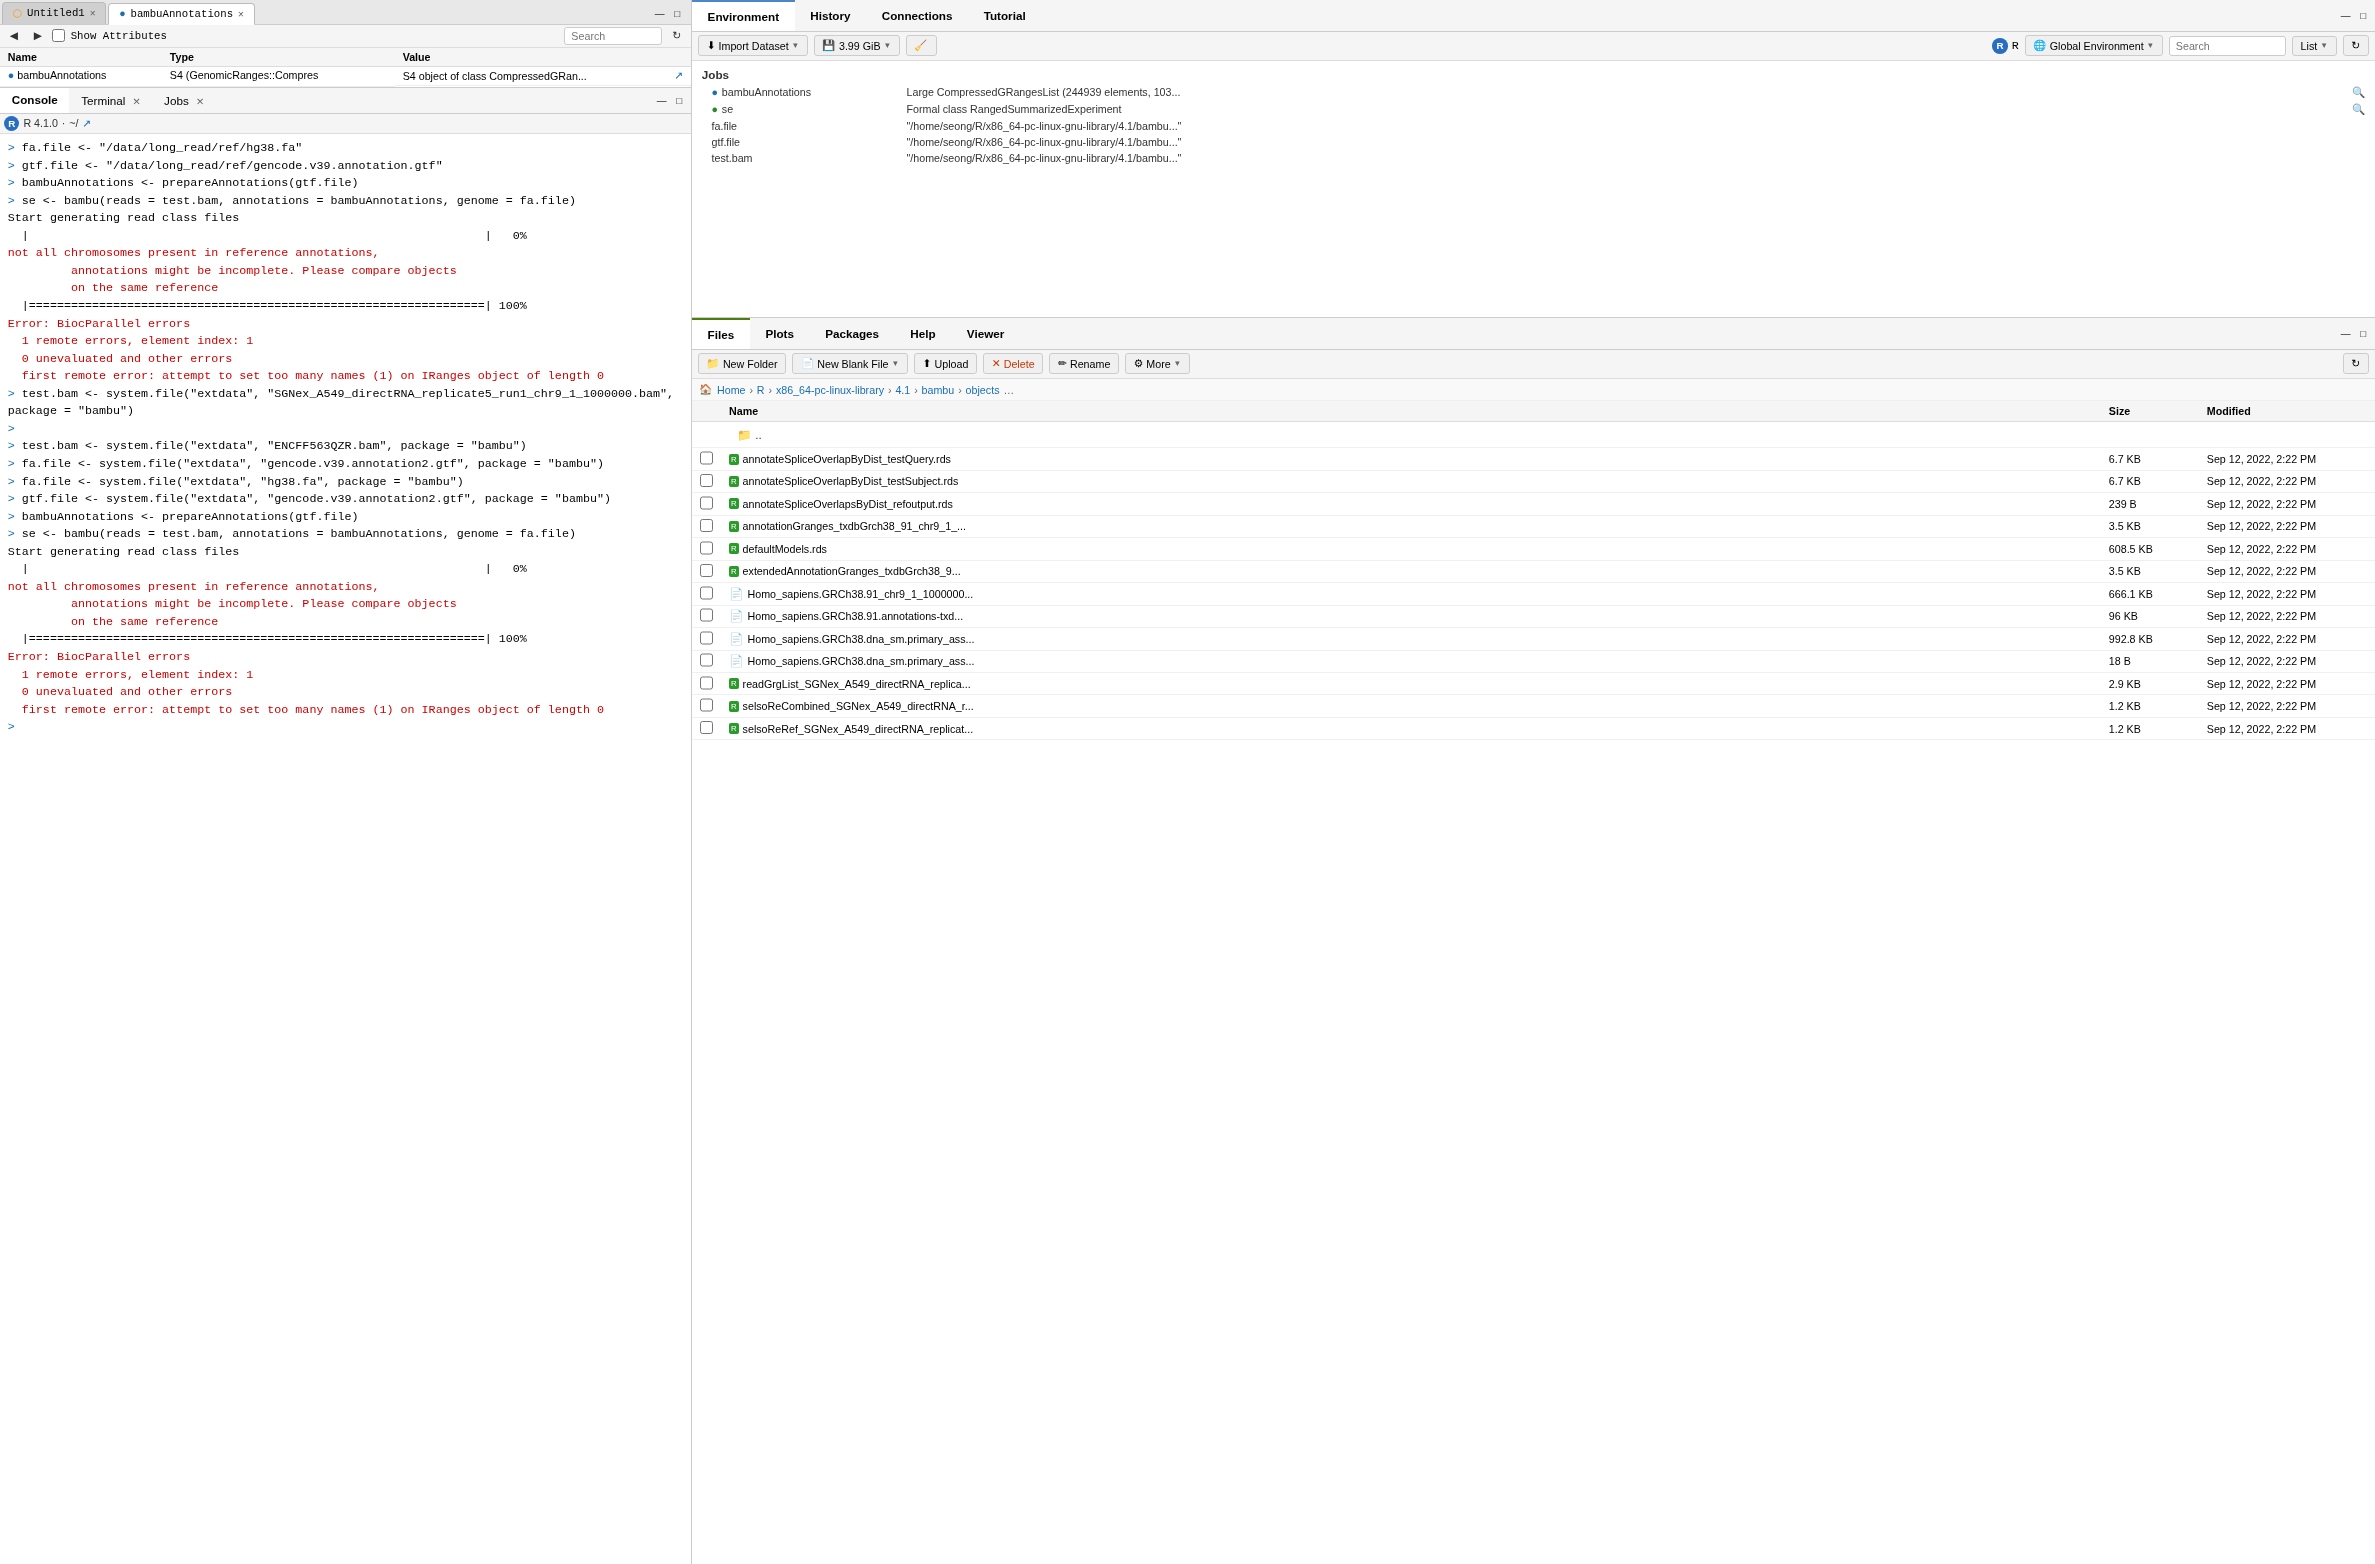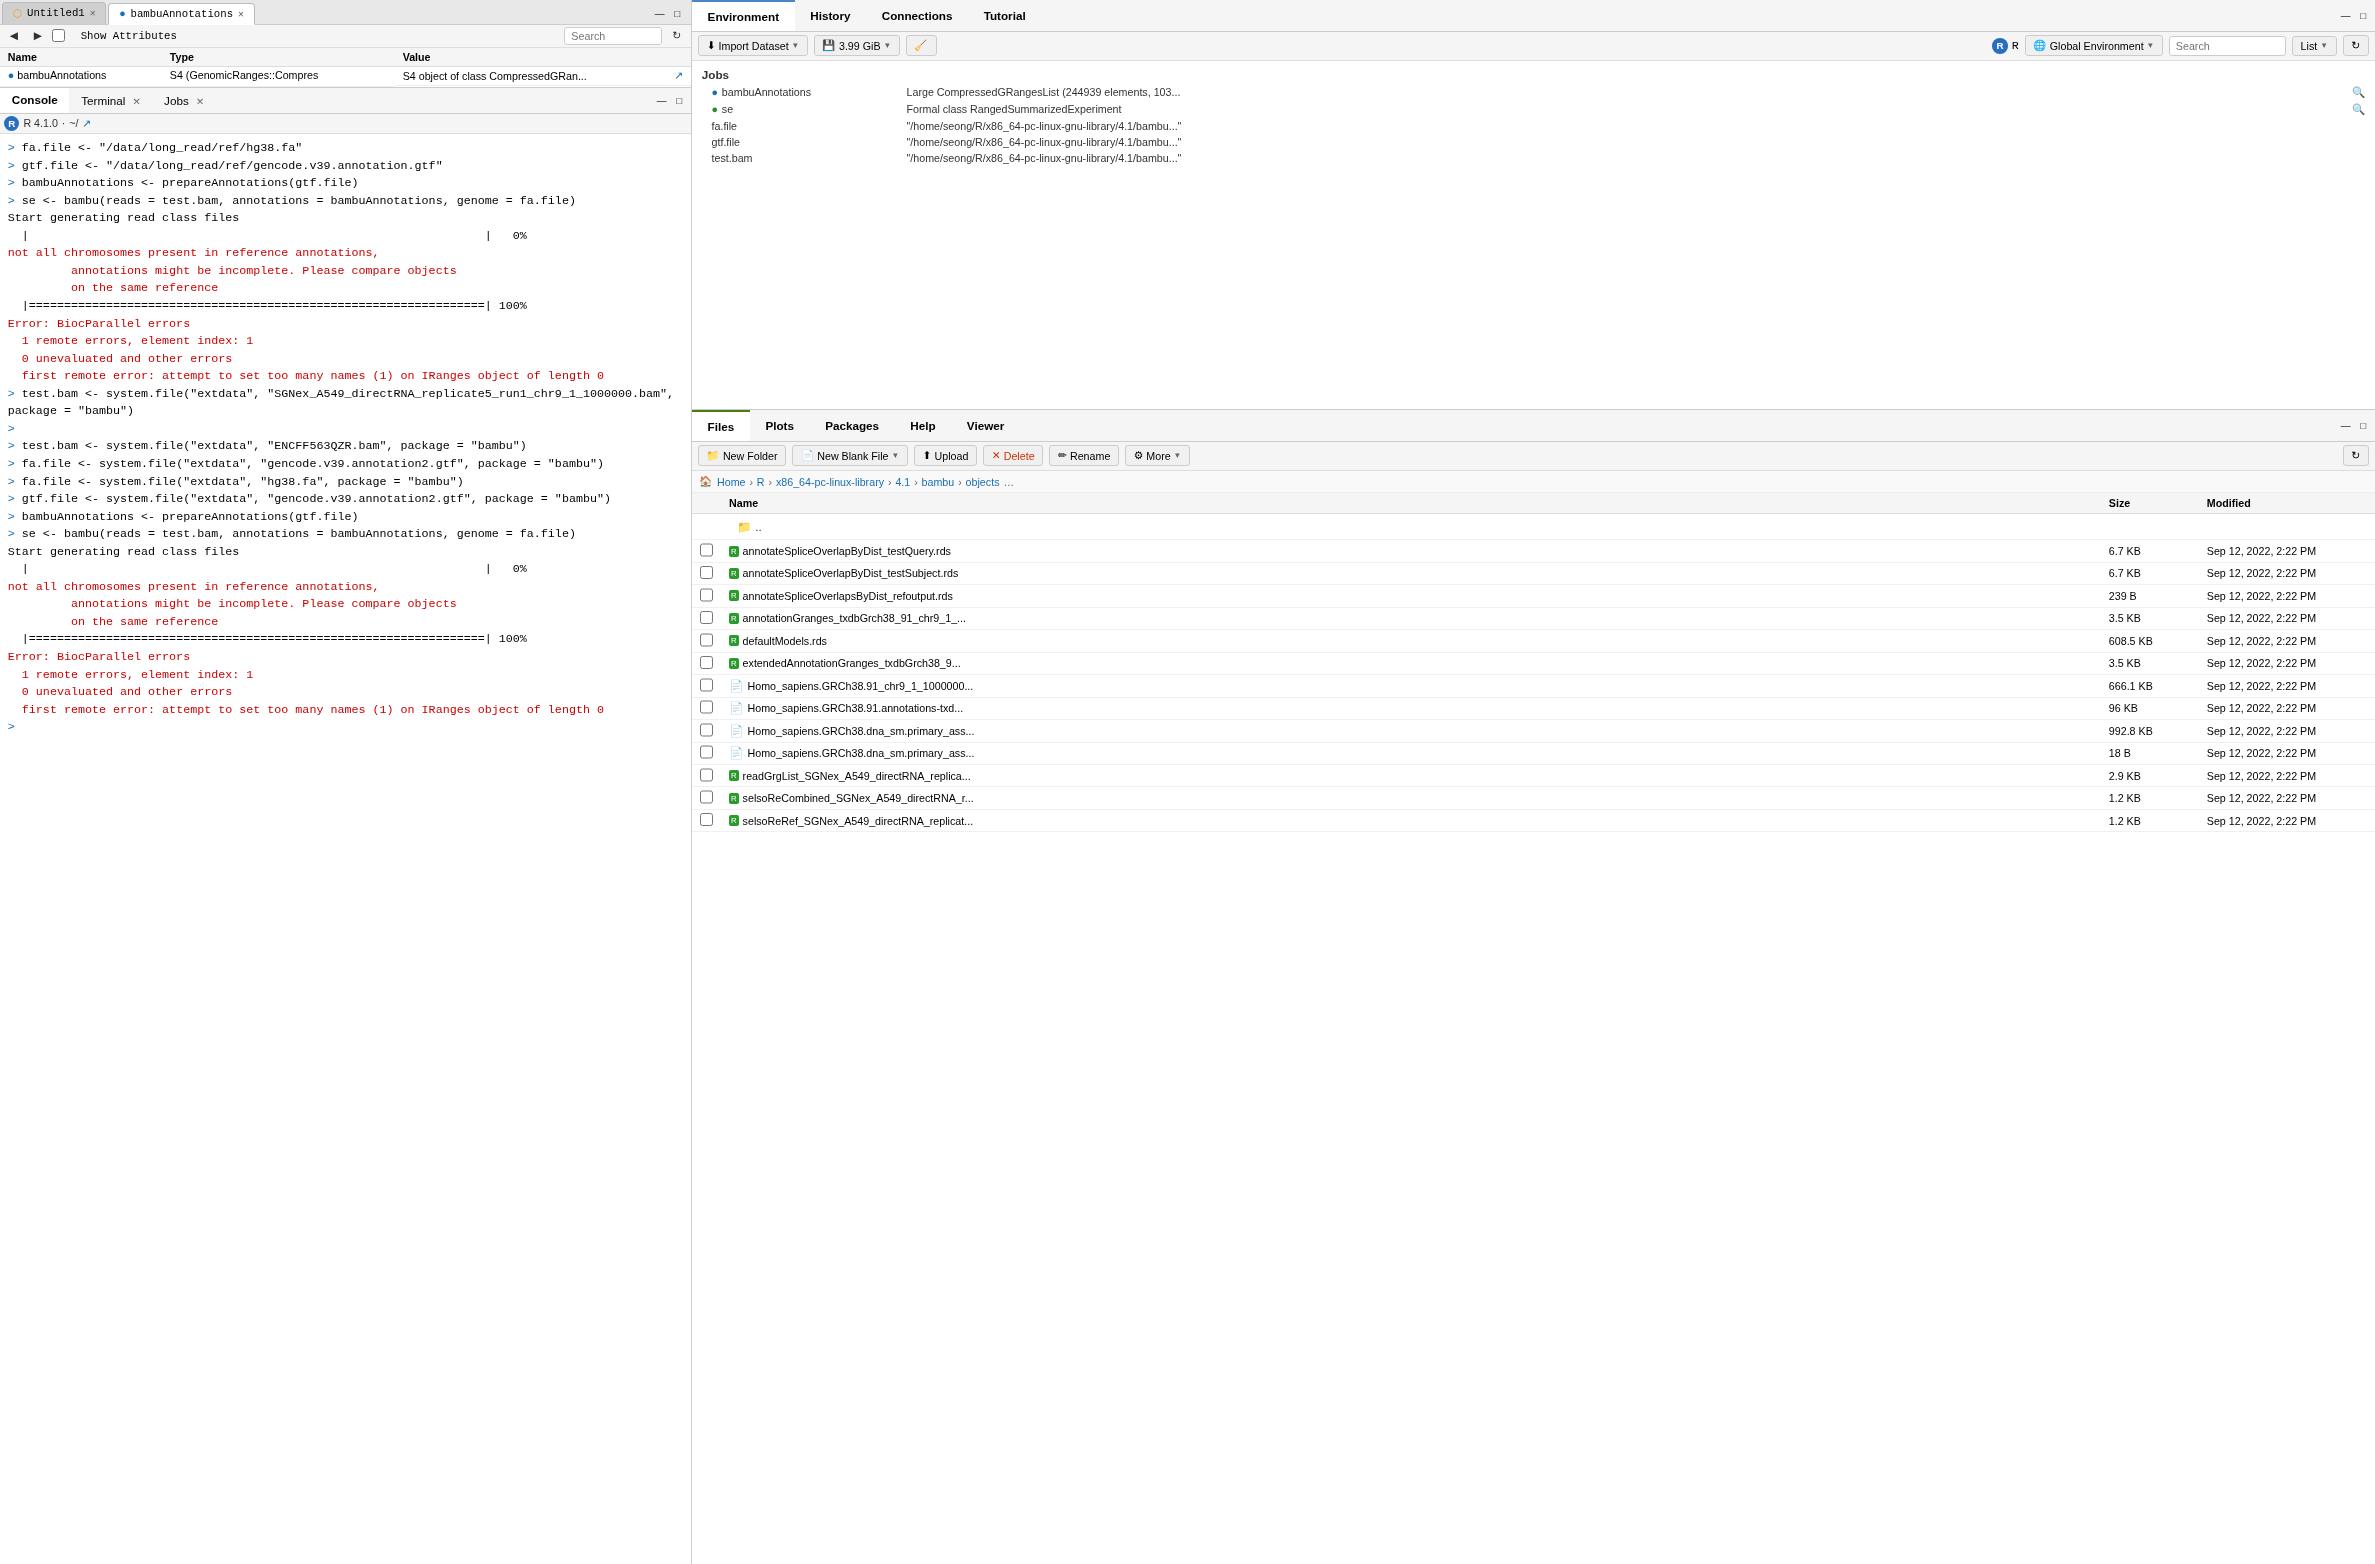--- a/index.html
+++ b/index.html
@@ -14,21 +14,21 @@
     .tab-bar { display: flex; background: #e8e8e8; border-bottom: 1px solid #ccc; padding: 2px 2px 0; gap: 2px; align-items: flex-end; }
     .tab { display: flex; align-items: center; padding: 3.9px 9.8px; background: #d0d0d0; border: 1px solid #bbb; border-bottom: none; border-radius: 3.9px 3.9px 0 0; font-size: 10.7px; cursor: pointer; gap: 4.9px; }
     .tab.active { background: #fff; border-bottom: 1px solid #fff; margin-bottom: -1px; }
     .tab .close-btn { font-size: 9.8px; color: #666; cursor: pointer; }
     
     
     .var-viewer { border-bottom: 1px solid #ccc; background: #fff; }
     .var-toolbar { display: flex; align-items: center; padding: 2px 3.9px; background: #f5f5f5; border-bottom: 1px solid #ddd; gap: 3.9px; justify-content: space-between; }
     .var-toolbar-left { display: flex; align-items: center; gap: 3.9px; }
     .toolbar-btn { padding: 2px 5.9px; background: transparent; border: none; cursor: pointer; font-size: 10.7px; color: #333; }
-    .show-attrs { display: flex; align-items: center; gap: 16px; font-size: 10.7px; }
+    .show-attrs { display: flex; align-items: center; gap: 6px; font-size: 10.7px; }
     .search-box { padding: 2px 5.9px; border: 1px solid #ccc; border-radius: 2.9px; font-size: 10.7px; width: 98px; }
     
     .var-table { width: 100%; border-collapse: collapse; }
     .var-table th { text-align: left; padding: 2.9px 7.8px; background: #f5f5f5; border-bottom: 1px solid #ddd; font-size: 10.7px; font-weight: bold; font-family: Arial, sans-serif; }
     .var-table td { padding: 2.9px 7.8px; border-bottom: 1px solid #eee; font-size: 10.7px; font-family: Arial, sans-serif; vertical-align: top; }
     
     
     .console-area { flex: 1; display: flex; flex-direction: column; overflow: hidden; }
     .console-tab-bar { display: flex; background: #f5f5f5; border-bottom: 1px solid #ccc; align-items: center; }
     .console-tab { padding: 4.9px 11.7px; font-size: 11.7px; cursor: pointer; font-family: Arial, sans-serif; }
@@ -42,21 +42,21 @@
     .line { white-space: pre-wrap; word-break: break-all; }
     .line.cmd { color: #000; }
     .line.output { color: #000; }
     .line.error { color: #cc0000; }
     .line.progress { color: #000; }
     
     
     .right-panel { flex: 1; display: flex; flex-direction: column; background: #fff; }
     
     
-    .env-panel { height: 410px; border-bottom: 1px solid #ccc; display: flex; flex-direction: column; }
+    .env-panel { height: 318px; border-bottom: 1px solid #ccc; display: flex; flex-direction: column; }
     .env-tab-bar { display: flex; background: #f5f5f5; border-bottom: 1px solid #ccc; align-items: center; }
     .env-tab { padding: 7.8px 15.6px; font-size: 11.7px; cursor: pointer; font-family: Arial, sans-serif; font-weight: bold; }
     .env-tab.active { background: #fff; border-top: 2px solid #4a86c8; }
     .env-toolbar { display: flex; align-items: center; padding: 3.9px 5.9px; background: #f5f5f5; border-bottom: 1px solid #ddd; gap: 5.9px; }
     .env-toolbar-btn { padding: 2.9px 7.8px; background: #f0f0f0; border: 1px solid #ccc; border-radius: 2.9px; font-size: 10.7px; cursor: pointer; display: flex; align-items: center; gap: 2.9px; font-family: Arial, sans-serif; }
     .env-toolbar-right { margin-left: auto; display: flex; align-items: center; gap: 5.9px; }
     .env-search { padding: 2.9px 5.9px; border: 1px solid #ccc; border-radius: 2.9px; font-size: 10.7px; width: 117px; }
     .env-selector { display: flex; align-items: center; gap: 3.9px; }
     
     .env-content { flex: 1; overflow-y: auto; padding: 3.9px 0; }

